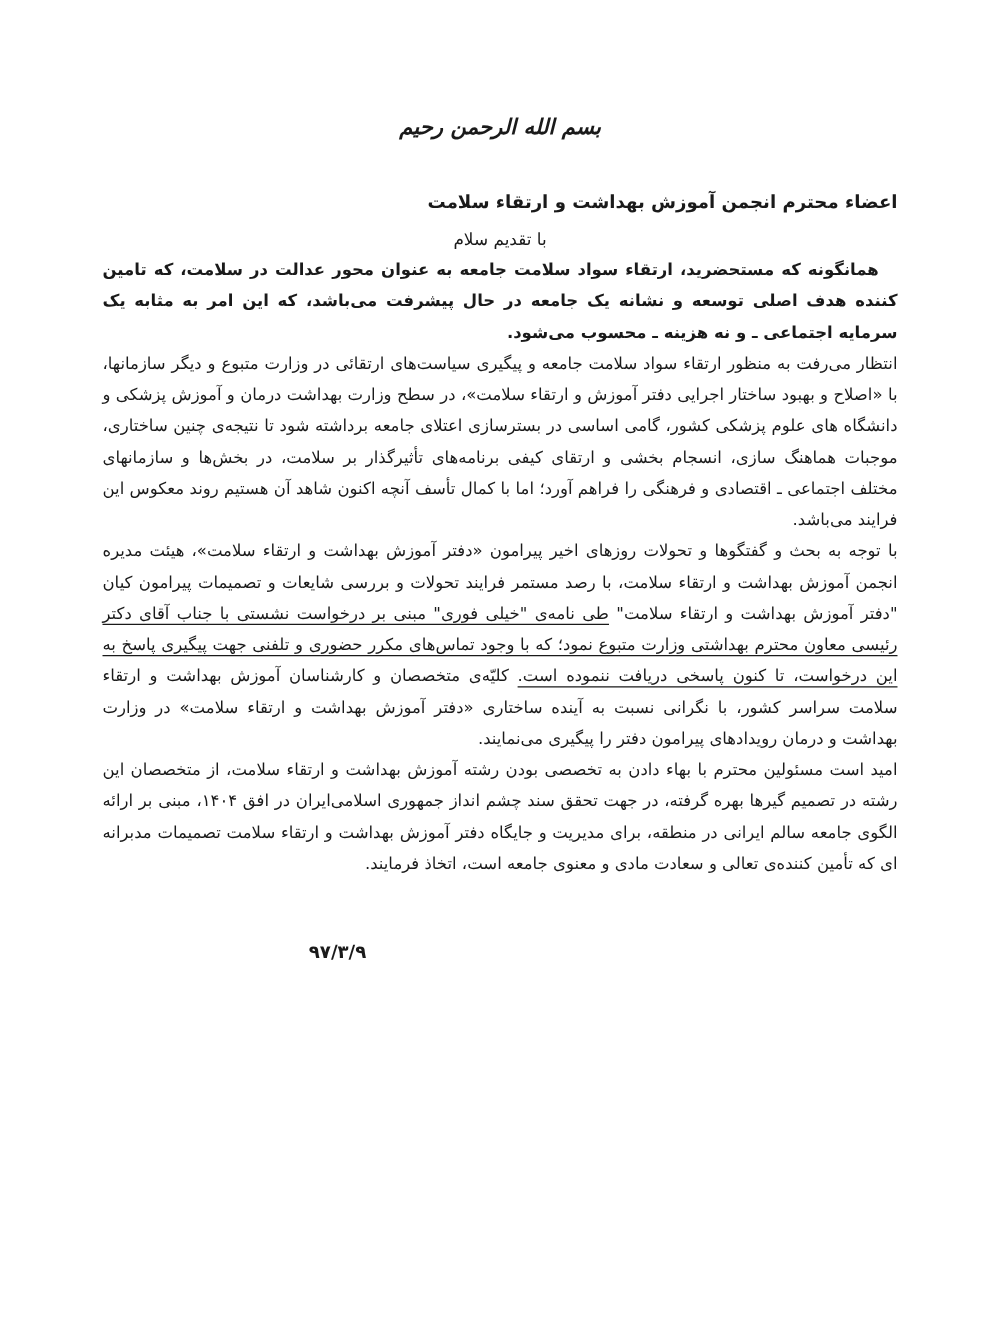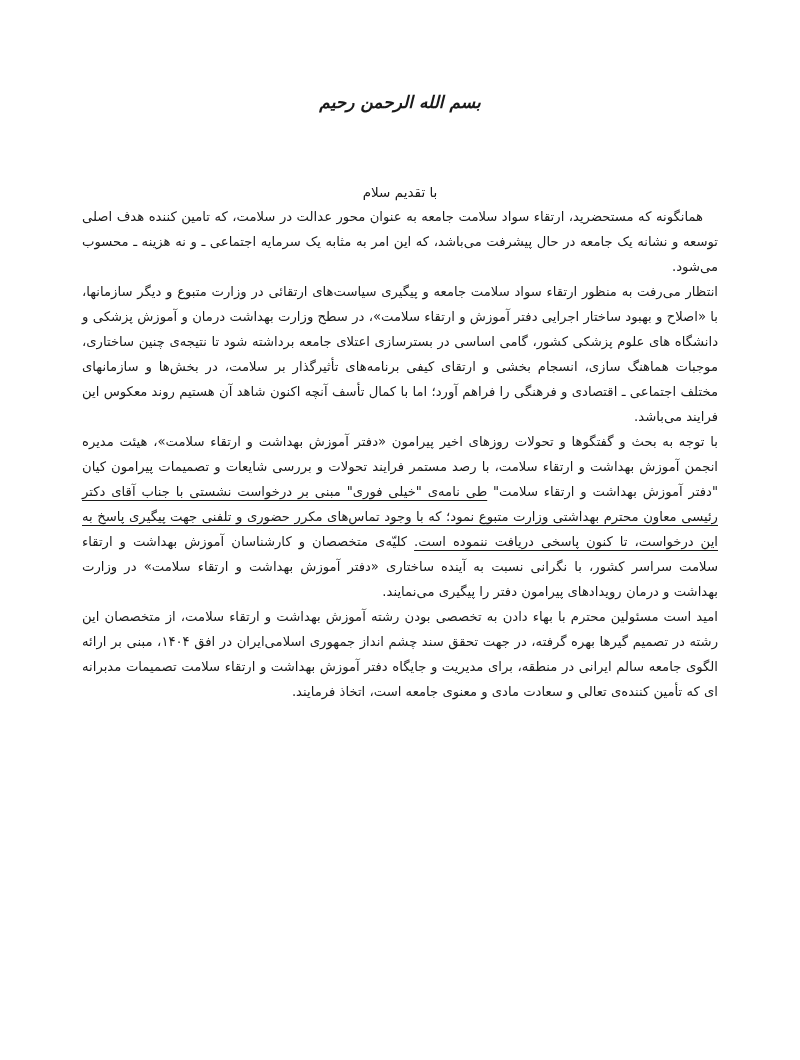--- a/index.html
+++ b/index.html
@@ -53,20 +53,21 @@
     line-height: 25px;
     text-align: justify;
     text-align-last: right;
   }
   .letter-body p {
     margin: 0;
     padding: 0;
   }
   .indent-first {
     text-indent: 15px;
+    font-weight: bold;
   }
   .underlined {
     text-decoration: underline;
     text-underline-offset: 4px;
   }
   .signature-block {
     position: absolute;
     top: 754px;
     left: 100px;
     width: 340px;
@@ -84,26 +85,28 @@
     font-weight: bold;
   }
 </style>
 </head>
 <body>
 
 <div class="page">
 
   <div class="bismillah">بسم الله الرحمن رحیم</div>
 
+  <div class="heading">اعضاء محترم انجمن آموزش بهداشت و ارتقاء سلامت</div>
 
   <div class="salutation">با تقدیم سلام</div>
 
   <div class="letter-body">
     <p class="indent-first">همانگونه که مستحضرید، ارتقاء سواد سلامت جامعه به عنوان محور عدالت در سلامت، که تامین کننده هدف اصلی توسعه و نشانه یک جامعه در حال پیشرفت می‌باشد، که این امر به مثابه یک سرمایه اجتماعی ـ و نه هزینه ـ محسوب می‌شود.</p>
     <p>انتظار می‌رفت به منظور ارتقاء سواد سلامت جامعه و پیگیری سیاست‌های ارتقائی در وزارت متبوع و دیگر سازمانها، با «اصلاح و بهبود ساختار اجرایی دفتر آموزش و ارتقاء سلامت»، در سطح وزارت بهداشت درمان و آموزش پزشکی و دانشگاه های علوم پزشکی کشور، گامی اساسی در بسترسازی اعتلای جامعه برداشته شود تا نتیجه‌ی چنین ساختاری، موجبات هماهنگ سازی، انسجام بخشی و ارتقای کیفی برنامه‌های تأثیرگذار بر سلامت، در بخش‌ها و سازمانهای مختلف اجتماعی ـ اقتصادی و فرهنگی را فراهم آورد؛ اما با کمال تأسف آنچه اکنون شاهد آن هستیم روند معکوس این فرایند می‌باشد.</p>
     <p><span>با توجه به بحث و گفتگوها و تحولات روزهای اخیر پیرامون «دفتر آموزش بهداشت و ارتقاء سلامت»، هیئت مدیره انجمن آموزش بهداشت و ارتقاء سلامت، با رصد مستمر فرایند تحولات و بررسی شایعات و تصمیمات پیرامون کیان "دفتر آموزش بهداشت و ارتقاء سلامت" </span><span class="underlined">طی نامه‌ی "خیلی فوری" مبنی بر درخواست نشستی با جناب آقای دکتر رئیسی معاون محترم بهداشتی وزارت متبوع نمود؛ که با وجود تماس‌های مکرر حضوری و تلفنی جهت پیگیری پاسخ به این درخواست، تا کنون پاسخی دریافت ننموده است.</span><span> کلیّه‌ی متخصصان و کارشناسان آموزش بهداشت و ارتقاء سلامت سراسر کشور، با نگرانی نسبت به آینده ساختاری «دفتر آموزش بهداشت و ارتقاء سلامت» در وزارت بهداشت و درمان رویدادهای پیرامون دفتر را پیگیری می‌نمایند.</span></p>
     <p>امید است مسئولین محترم با بهاء دادن به تخصصی بودن رشته آموزش بهداشت و ارتقاء سلامت، از متخصصان این رشته در تصمیم گیرها بهره گرفته، در جهت تحقق سند چشم انداز جمهوری اسلامی‌ایران در افق ۱۴۰۴، مبنی بر ارائه الگوی جامعه سالم ایرانی در منطقه، برای مدیریت و جایگاه دفتر آموزش بهداشت و ارتقاء سلامت تصمیمات مدبرانه ای که تأمین کننده‌ی تعالی و سعادت مادی و معنوی جامعه است، اتخاذ فرمایند.</p>
   </div>
 
   <div class="signature-block">
+    <div class="letter-date">۹۷/۳/۹</div>
   </div>
 
 </div>
 
 </body></html>

